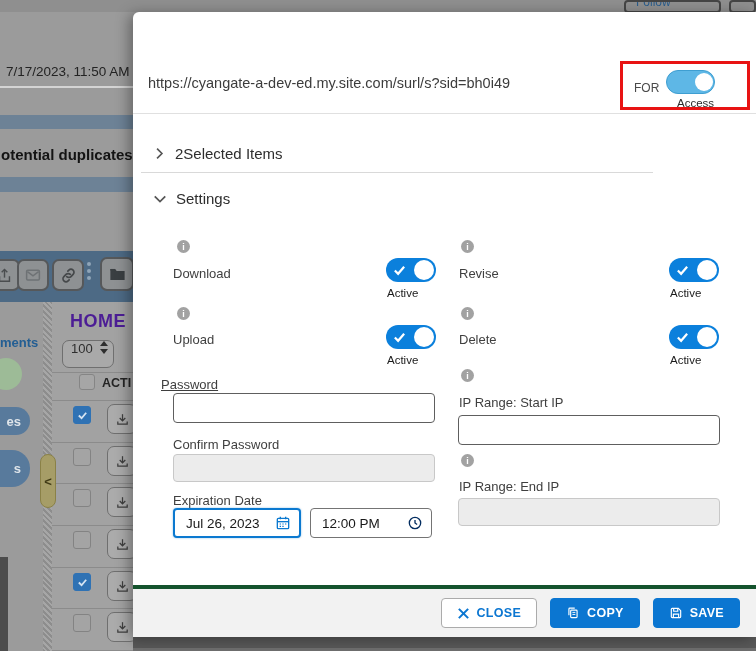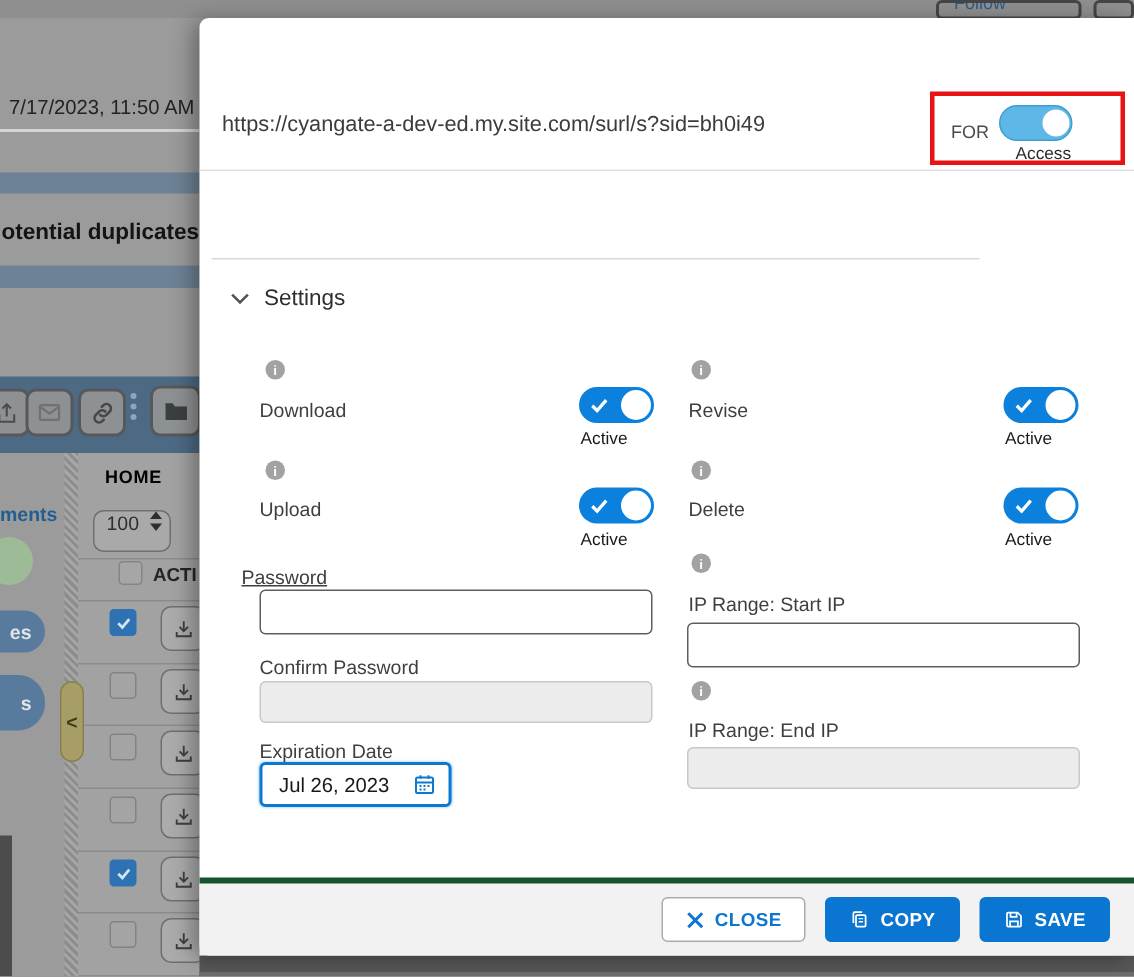--- a/index.html
+++ b/index.html
@@ -17,21 +17,21 @@
   .bd-wline { left:0; top:74px; width:133px; height:2px; background:#d4d4d4; }
   .bd-band { left:0; width:133px; background:#6d8296; }
   .bd-dup { left:1px; top:134px; font-size:15px; font-weight:bold; color:#141414; white-space:nowrap; }
   .bd-toolbar { left:0; top:239px; width:133px; height:51px; background:#4d6a85; }
   .tb-btn { position:absolute; top:8px; width:32px; height:32px; background:#8e9193; border:2px solid #56585a; border-radius:7px; display:flex; align-items:center; justify-content:center; }
   .tb-dots { position:absolute; top:11px; display:flex; flex-direction:column; gap:3px; }
   .tb-dots i { width:4px; height:4px; border-radius:50%; background:#8fa5b8; }
   .bd-table { left:52px; top:290px; width:81px; height:361px; background:#a2a2a2; }
   .bd-hatch { left:43px; top:290px; width:9px; height:361px;
               background:repeating-linear-gradient(45deg,#8d8d8d 0 2px,#a6a6a6 2px 4px); }
-  .bd-home { left:70px; top:299px; font-size:12px; font-weight:bold; letter-spacing:0.5px; color:#000000; }
+  .bd-home { left:70px; top:299px; font-size:18px; font-weight:bold; letter-spacing:0.5px; color:#4c1d95; }
   .bd-ments { left:0px; top:323px; font-size:13px; font-weight:bold; color:#235e93; }
   .bd-spin { left:62px; top:328px; width:52px; height:28px; background:#a9a9a9; border:1.5px solid #6f6f6f; border-radius:7px; display:flex; align-items:flex-start; }
   .bd-spin .num { font-size:13px; color:#2e2e2e; margin-left:8px; }
   .bd-spin .arrows { margin-left:7px; display:flex; flex-direction:column; gap:3px; }
   .bd-spin .arrows i { width:0; height:0; border-left:4px solid transparent; border-right:4px solid transparent; }
   .bd-spin .up { border-bottom:5px solid #2e2e2e; }
   .bd-spin .dn { border-top:5px solid #2e2e2e; }
   .bd-avatar { left:-10px; top:346px; width:32px; height:32px; border-radius:50%; background:#9dbb97; }
   .bd-hdrline { left:52px; top:360px; width:81px; height:1px; background:#8b8b8b; }
   .bd-acti { left:102px; top:364px; font-size:12.5px; font-weight:bold; color:#242424; }
@@ -228,20 +228,26 @@
     <div class="m-forbox">
       <span class="m-for-label">FOR</span>
       <div class="for-toggle">
         <span class="knob"></span>
       </div>
       <span class="m-access">Access</span>
     </div>
 
     <div class="m-div1"></div>
 
+    <div class="sec-row" style="top:133px;">
+      <svg width="13" height="13" viewBox="0 0 16 16">
+          <polyline points="5,2 11,8 5,14" fill="none" stroke="#555" stroke-width="2"></polyline>
+        </svg>
+      <span class="sec-label">2Selected Items</span>
+    </div>
     <div class="m-div2"></div>
     <div class="sec-row" style="top:178px;">
       <svg width="14" height="14" viewBox="0 0 16 16">
           <polyline points="2,5 8,11 14,5" fill="none" stroke="#555" stroke-width="2"></polyline>
         </svg>
       <span class="sec-label">Settings</span>
     </div>
 
     <div class="info-ic" style="left:44px; top:228px;">i</div>
     <div class="info-ic" style="left:328px; top:228px;">i</div>
@@ -302,20 +308,27 @@
     <span class="fld-label" style="left:40px; top:481px;">Expiration Date</span>
     <div class="date-input">
       <span class="dt-txt">Jul 26, 2023</span>
       <svg width="16" height="16" viewBox="0 0 24 24" fill="none" stroke="#0b79d0" stroke-width="2">
           <rect x="3.5" y="5" width="17" height="15.5" rx="1.5"></rect>
           <path d="M3.5 10h17"></path>
           <path d="M8 2.8v3.4M16 2.8v3.4"></path>
           <path d="M7 13.5h2M11 13.5h2M15 13.5h2M7 17h2M11 17h2" stroke-width="1.8"></path>
         </svg>
     </div>
+    <div class="time-input">
+      <span class="dt-txt">12:00 PM</span>
+      <svg width="16" height="16" viewBox="0 0 24 24" fill="none" stroke="#032d60" stroke-width="2">
+          <circle cx="12" cy="12" r="8.5"></circle>
+          <path d="M12 7.5V12l3.2 2.2"></path>
+        </svg>
+    </div>
 
     <div class="m-footer">
       <button class="btn btn-neutral">
         <svg width="13" height="13" viewBox="0 0 14 14">
             <path d="M2 2l10 10M12 2L2 12" stroke="#0b76d1" stroke-width="2.2"></path>
           </svg>
         <span>CLOSE</span>
       </button>
       <button class="btn btn-brand">
         <svg width="14" height="14" viewBox="0 0 24 24" fill="none" stroke="#fff" stroke-width="2">

